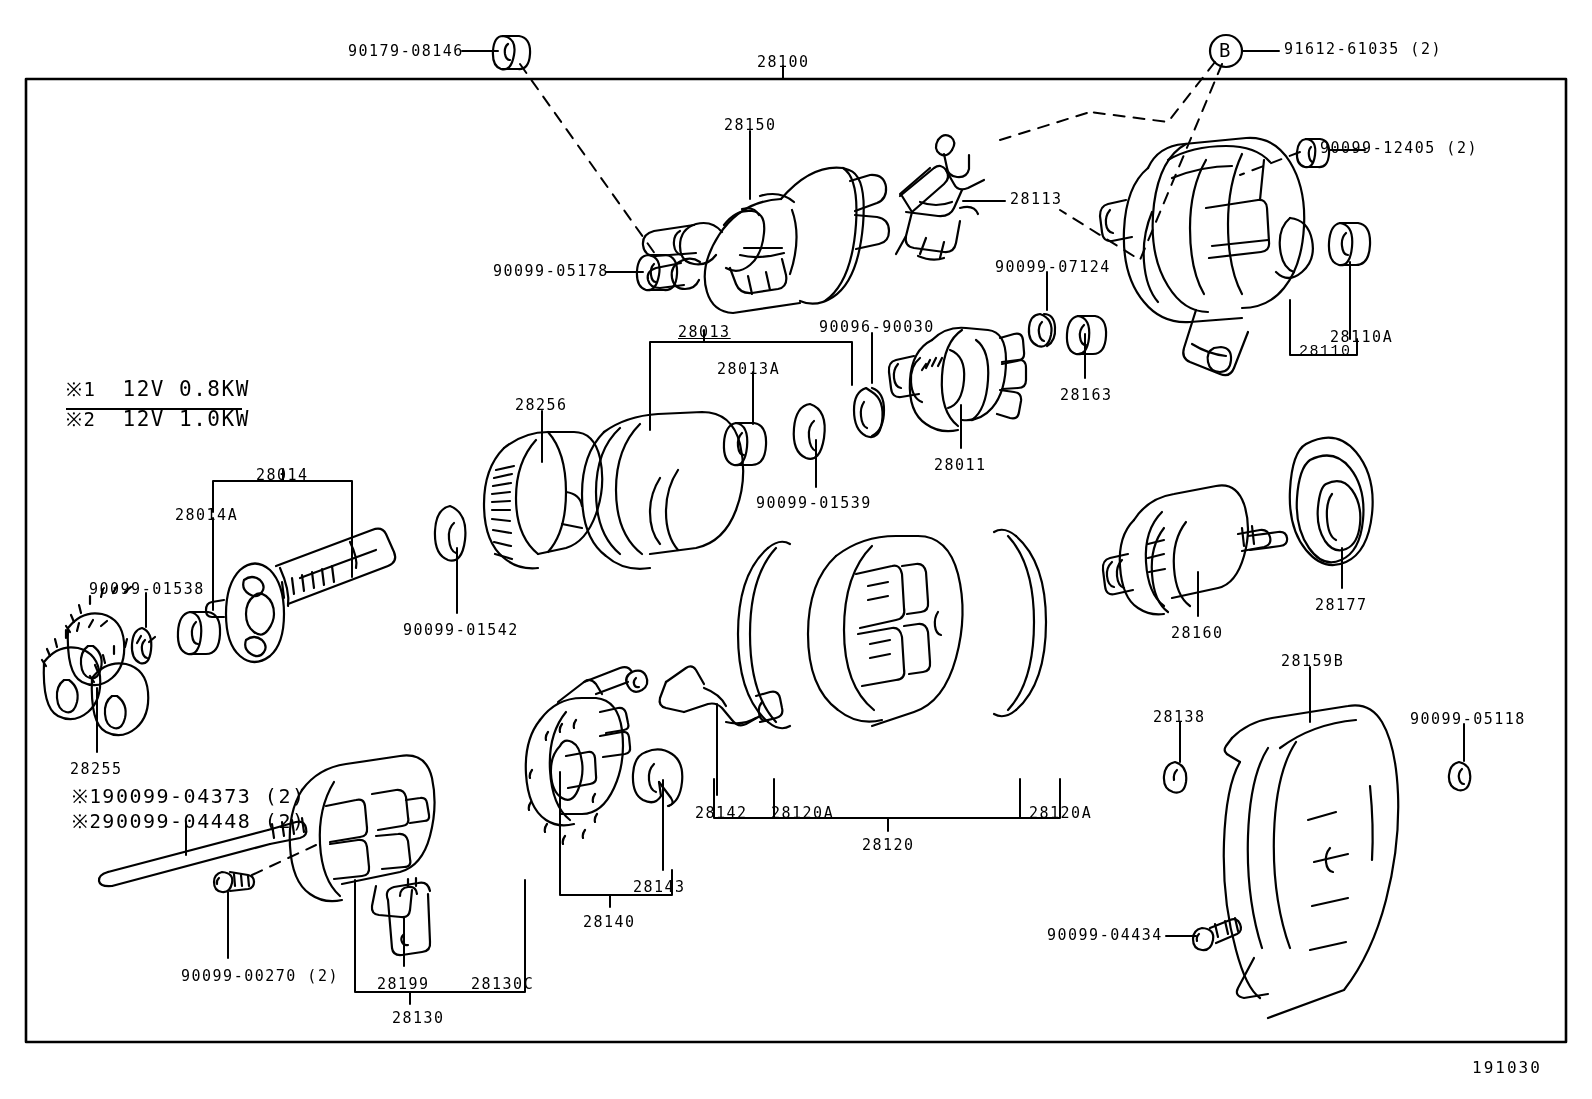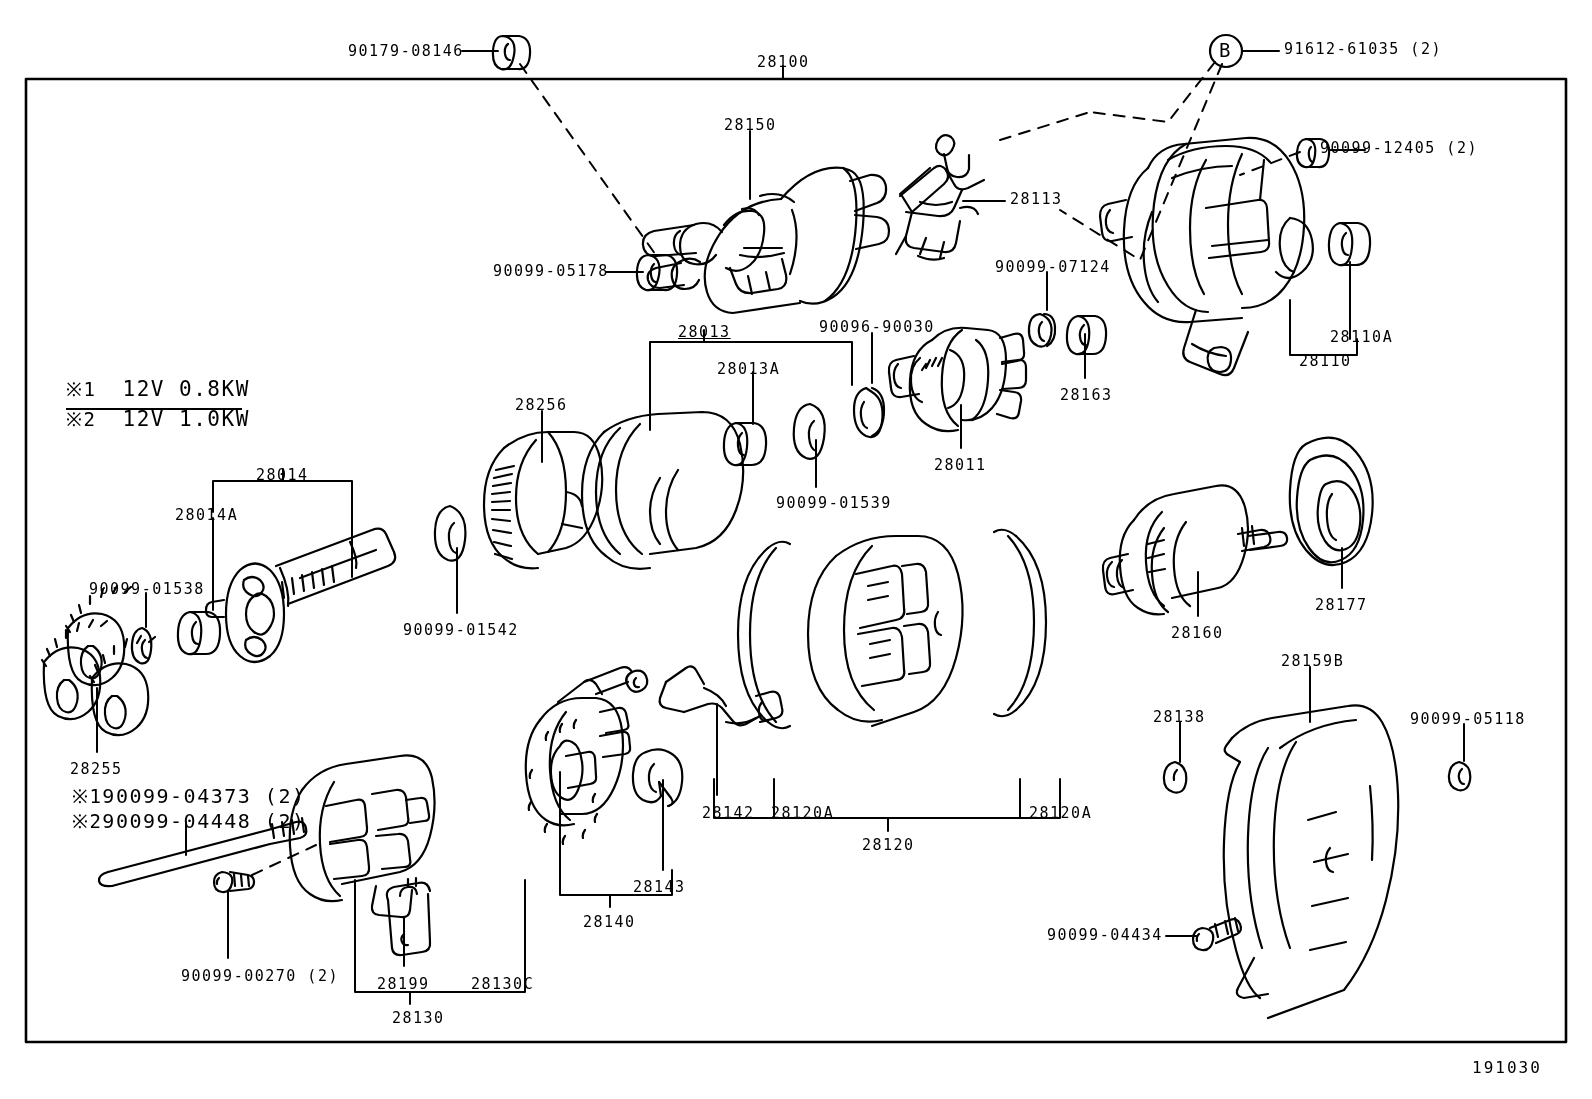--- a/index.html
+++ b/index.html
@@ -487,39 +487,39 @@
 
 <div class="lbl" style="left:348px;top:44px;">90179-08146</div>
 <div class="lbl" style="left:757px;top:55px;">28100</div>
 <div class="lbl" style="left:1284px;top:42px;">91612-61035 (2)</div>
 <div class="lbl" style="left:1320px;top:141px;">90099-12405 (2)</div>
 <div class="lbl" style="left:724px;top:118px;">28150</div>
 <div class="lbl" style="left:1010px;top:192px;">28113</div>
 <div class="lbl" style="left:493px;top:264px;">90099-05178</div>
 <div class="lbl" style="left:995px;top:260px;">90099-07124</div>
 <div class="lbl" style="left:1322px;top:330px;margin-left:8px;">28110A</div>
-<div class="lbl" style="left:1299px;top:354px;">28110</div>
+<div class="lbl" style="left:1299px;top:344px;font-family:Liberation Mono, monospace;">28110</div>
 <div class="lbl" style="left:678px;top:325px;text-decoration:underline;">28013</div>
 <div class="lbl" style="left:717px;top:362px;">28013A</div>
 <div class="lbl" style="left:819px;top:320px;">90096-90030</div>
 <div class="lbl" style="left:1060px;top:388px;">28163</div>
 <div class="lbl" style="left:515px;top:398px;">28256</div>
 <div class="lbl" style="left:934px;top:458px;">28011</div>
-<div class="lbl" style="left:776px;top:496px;">90099-01539</div>
+<div class="lbl" style="left:756px;top:496px;">90099-01539</div>
 <div class="lbl" style="left:256px;top:468px;">28014</div>
 <div class="lbl" style="left:175px;top:508px;">28014A</div>
 <div class="lbl" style="left:89px;top:582px;">90099-01538</div>
 <div class="lbl" style="left:403px;top:623px;">90099-01542</div>
 <div class="lbl" style="left:1315px;top:598px;">28177</div>
 <div class="lbl" style="left:1171px;top:626px;">28160</div>
 <div class="lbl" style="left:1281px;top:654px;">28159B</div>
 <div class="lbl" style="left:1153px;top:710px;">28138</div>
 <div class="lbl" style="left:1410px;top:712px;">90099-05118</div>
 <div class="lbl" style="left:70px;top:762px;">28255</div>
-<div class="lbl" style="left:695px;top:806px;margin-left:7px;">28142</div>
+<div class="lbl" style="left:695px;top:806px;">28142</div>
 <div class="lbl" style="left:771px;top:806px;">28120A</div>
 <div class="lbl" style="left:1029px;top:806px;">28120A</div>
 <div class="lbl" style="left:862px;top:838px;">28120</div>
 <div class="lbl" style="left:633px;top:880px;">28143</div>
 <div class="lbl" style="left:583px;top:915px;">28140</div>
 <div class="lbl" style="left:1047px;top:928px;">90099-04434</div>
 <div class="lbl" style="left:181px;top:969px;">90099-00270 (2)</div>
 <div class="lbl" style="left:377px;top:977px;">28199</div>
 <div class="lbl" style="left:471px;top:977px;">28130C</div>
 <div class="lbl" style="left:392px;top:1011px;">28130</div>

